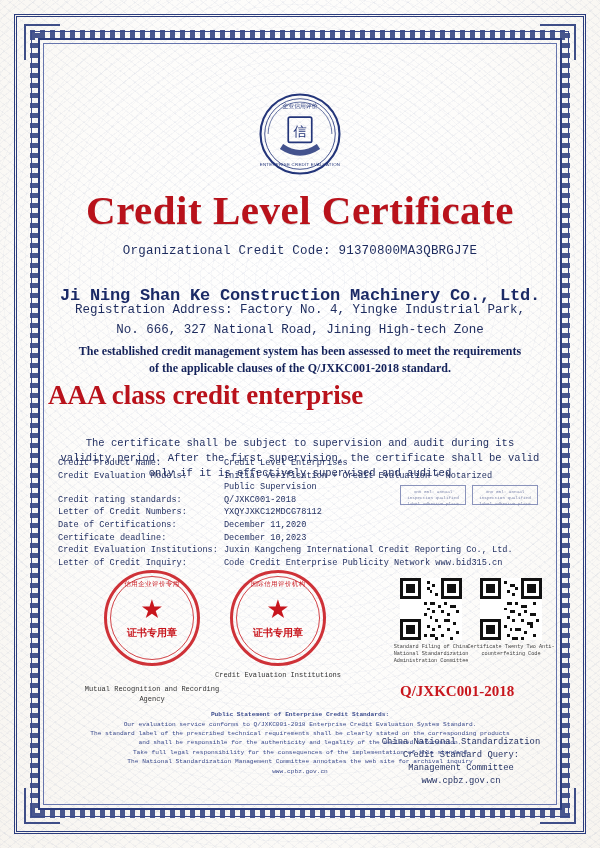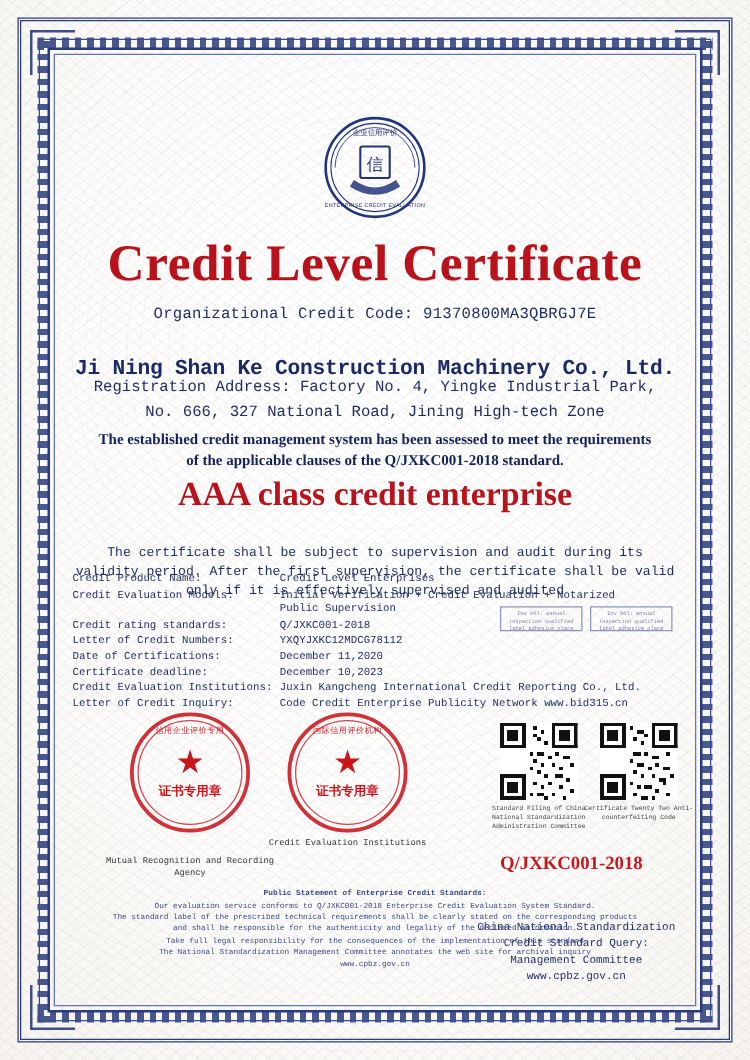--- a/index.html
+++ b/index.html
@@ -93,21 +93,21 @@
     font-family:"Liberation Mono", monospace;
   }
   .statement{
     position:absolute;left:26px;right:26px;top:295px;
     text-align:center;font-size:12px;line-height:17px;color:#14225a;
     font-weight:bold;
     font-family:"Liberation Serif", serif;
   }
   .grade{
     position:absolute;left:0;right:0;top:332px;
-    text-align:center;font-size:27px;font-weight:bold;color:#b9121b;
+    font-size:27px;font-weight:bold;color:#b9121b;
     font-family:"Liberation Serif", serif;
   }
   .supervision{
     position:absolute;left:10px;right:10px;top:388px;
     text-align:center;font-size:10.5px;line-height:15px;color:#1d2b5e;
     font-family:"Liberation Mono", monospace;
   }
 
   
   .fields{

